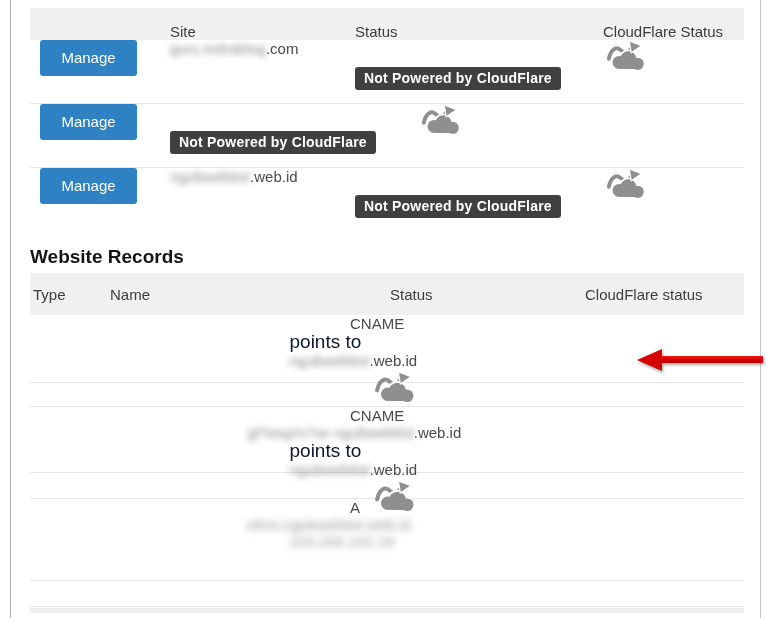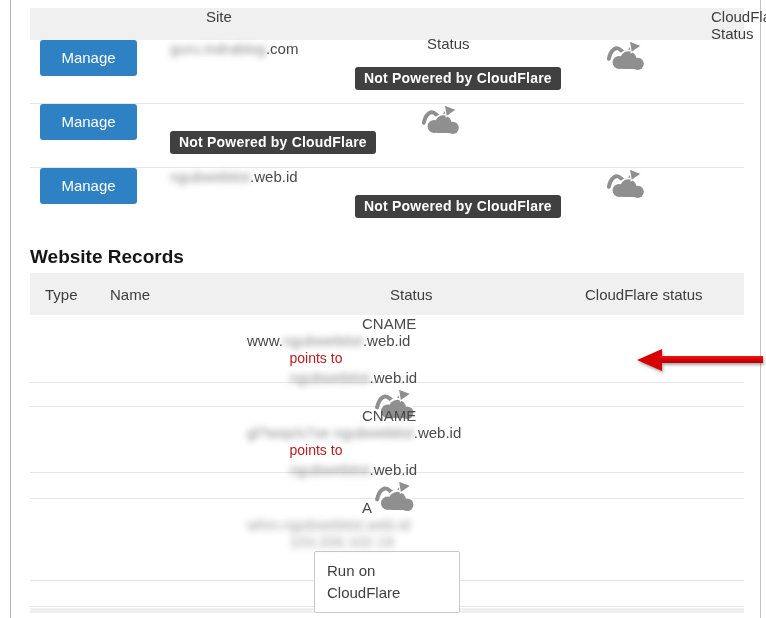--- a/index.html
+++ b/index.html
@@ -8,21 +8,21 @@
     background:#ffffff;
     font-family:"Liberation Sans","DejaVu Sans",sans-serif;
     -webkit-font-smoothing:antialiased;
   }
   .vline{position:absolute;top:0;bottom:0;width:1px;background:#b3b3b3;}
   .vline.left{left:10px;}
   .vline.right{left:760px;background:#c4c4c4;}
   .content{position:absolute;left:30px;top:0;width:714px;}
 
   
-  .t1-header{margin-top:8px;height:32px;background:#f0f0f0;display:flex;align-items:flex-start;gap:36px;}
+  .t1-header{margin-top:8px;height:32px;background:#f0f0f0;display:flex;align-items:flex-end;}
   .th{font-size:15px;color:#3d3d3d;}
   .c1{width:140px;flex:none;box-sizing:border-box;padding-left:10px;}
   .c2{width:185px;flex:none;}
   .c3{width:248px;flex:none;margin-top:27px;}
   .c4{flex:1;}
   .t1-row{height:63px;display:flex;border-bottom:1px solid #e6e6e6;}
   .t1-row.last{border-bottom:none;height:64px;}
   .manage-btn{
     display:inline-block;width:97px;height:36px;line-height:36px;text-align:center;
     background:#2e81c3;color:#fff;font-size:15px;border:none;border-radius:3px;
@@ -32,33 +32,33 @@
   .badge{
     display:inline-block;background:#404040;color:#ffffff;font-size:14px;font-weight:600;
     padding:3px 9px 4px 9px;border-radius:3px;letter-spacing:.2px;
   }
 
   
   .section-title{margin:14px 0 0 0;height:27px;font-size:19px;font-weight:700;color:#151515;}
 
   
   .t2-header{height:42px;background:#f0f0f0;display:flex;align-items:center;}
-  .r1{width:80px;flex:none;box-sizing:border-box;padding-left:15px;}
+  .r1{width:80px;flex:none;box-sizing:border-box;padding-left:3px;}
   .r2{width:280px;flex:none;}
   .r3{width:195px;flex:none;}
   .r4{flex:1;}
   .t2-row{display:flex;align-items:center;border-bottom:1px solid #e6e6e6;flex-direction:column;}
   .t2-row.h68{height:67px;}
   .t2-row.h66{height:65px;}
   .t2-row.h82{height:81px;}
   .spacer{height:23px;border-bottom:1px solid #e6e6e6;}
   .spacer.s26{height:25px;}
   .type-text{font-size:15px;color:#4a4a4a;}
   .rec-name{font-size:15px;color:#4a4a4a;}
-  .points-to{font-size:14px;color:#b91c1c;line-height:19px;}
+  .points-to{font-size:19px;color:#0f172a;line-height:19px;}
   .points-target{font-size:15px;color:#4a4a4a;line-height:20px;}
   .run-btn{
     display:block;box-sizing:border-box;width:146px;min-height:56px;text-align:left;
     background:#ffffff;border:1px solid #c9c9c9;border-radius:2px;color:#3f3f3f;
     font-size:15px;line-height:1.45;padding:8px 12px;font-family:inherit;cursor:pointer;
   }
   .blur{filter:blur(3px);opacity:.8;color:#6b6b6b;}
   .blur.heavy{filter:blur(3.5px);opacity:.7;}
 
   .cloud-icon{display:block;}
@@ -171,23 +171,20 @@
 
     <div class="t2-header">
       <div class="r1 th">Type</div>
       <div class="r2 th">Name</div>
       <div class="r3 th">Status</div>
       <div class="r4 th">CloudFlare status</div>
     </div>
 
     <div class="t2-row h68">
       <div class="r1 type-text">CNAME</div>
-      <div class="r2 rec-name">
-        <span>www.</span><span class="blur">ngubwebtist</span><span>.web.id</span>
-      </div>
       <div class="r3">
         <div class="points-to">points to</div>
         <div class="points-target">
           <span class="blur">ngubwebtist</span><span>.web.id</span>
         </div>
       </div>
       <div class="r4">
         <svg class="cloud-icon" width="43" height="31" viewBox="0 0 44 32">
             <use href="#cf-cloud"></use>
           </svg>
@@ -215,23 +212,20 @@
     <div class="spacer s26"></div>
 
     <div class="t2-row h82">
       <div class="r1 type-text">A</div>
       <div class="r2 rec-name">
         <span class="blur heavy">whm.ngubwebtist.web.id</span>
       </div>
       <div class="r3">
         <span class="rec-name blur heavy">103.200.102.19</span>
       </div>
-      <div class="r4">
-        <button class="run-btn">Run on CloudFlare</button>
-      </div>
     </div>
     <div class="spacer s26"></div>
 
     <div class="bottom-strip"></div>
   </div>
 
   <div class="red-arrow">
     <div class="head"></div>
     <div class="shaft"></div>
   </div>

